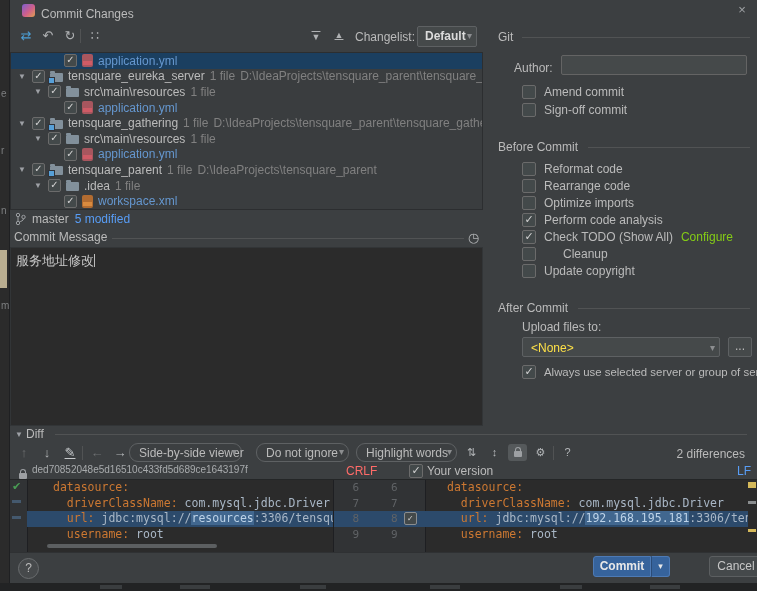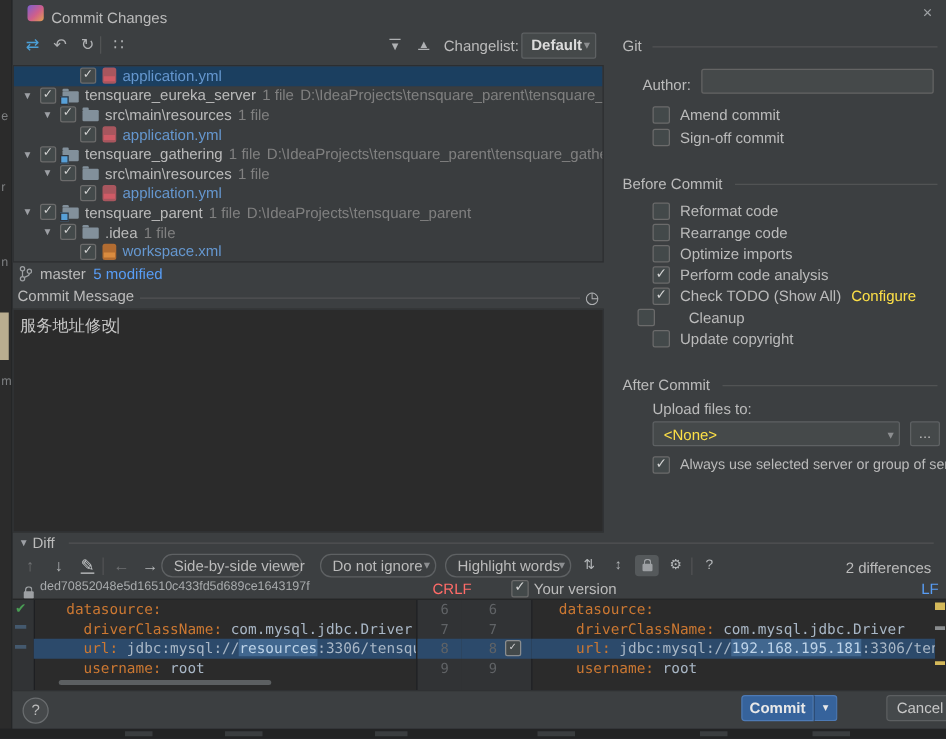--- a/index.html
+++ b/index.html
@@ -66,21 +66,21 @@
   
   .sect{color:#bbbbbb;}
   #git-hd{left:488px;top:30px;} #git-ln{left:512px;top:37px;width:228px;}
   #author-label{left:504px;top:61px;}
   #author-input{left:551px;top:55px;width:186px;height:20px;background:#45494a;border:1px solid #646464;border-radius:2px;box-sizing:border-box;}
   .rrow{display:flex;align-items:center;gap:8px;height:15px;}
   .cb2{width:12px;height:12px;flex:none;background:#43494a;border:1px solid #6b6b6b;border-radius:2px;
        color:#d3d3d3;font-size:11px;line-height:11px;text-align:center;}
   #bc-hd{left:488px;top:140px;} #bc-ln{left:578px;top:147px;width:162px;}
   #ac-hd{left:488px;top:301px;} #ac-ln{left:568px;top:308px;width:172px;}
-  .link{color:#fde047;}
+  .link{color:#84cc16;}
   #upload-label{left:512px;top:320px;}
   #upload-dd{left:512px;top:337px;width:198px;height:20px;background:#45494a;border:1px solid #5e6163;border-radius:2px;box-sizing:border-box;}
   #upload-dd span.val{position:absolute;left:8px;top:3px;color:#fde047;}
   #more-btn{left:718px;top:337px;width:24px;height:20px;background:#45494a;border:1px solid #5e6163;border-radius:2px;
             box-sizing:border-box;text-align:center;line-height:16px;color:#bbbbbb;}
   #always-row{left:512px;top:364px;width:234px;font-size:11.4px;white-space:nowrap;}
   
   #diff-tw{left:5px;top:430px;color:#9da0a5;font-size:8px;}
   #diff-label{left:16px;top:427px;}
   #diff-line{left:45px;top:434px;width:692px;}
@@ -290,21 +290,21 @@
   </div>
   <div class="abs rrow" style="left:512px;top:212px;">
     <span class="cb2">✓</span>
     <span>Perform code analysis</span>
   </div>
   <div class="abs rrow" style="left:512px;top:229px;">
     <span class="cb2">✓</span>
     <span>Check TODO (Show All)</span>
     <span class="link">Configure</span>
   </div>
-  <div class="abs rrow" style="left:500px;top:246px;gap:27px;">
+  <div class="abs rrow" style="left:512px;top:246px;gap:27px;">
     <span class="cb2"></span>
     <span>Cleanup</span>
   </div>
   <div class="abs rrow" style="left:512px;top:263px;">
     <span class="cb2"></span>
     <span>Update copyright</span>
   </div>
 
   
   <div class="abs sect" id="ac-hd">After Commit</div>

